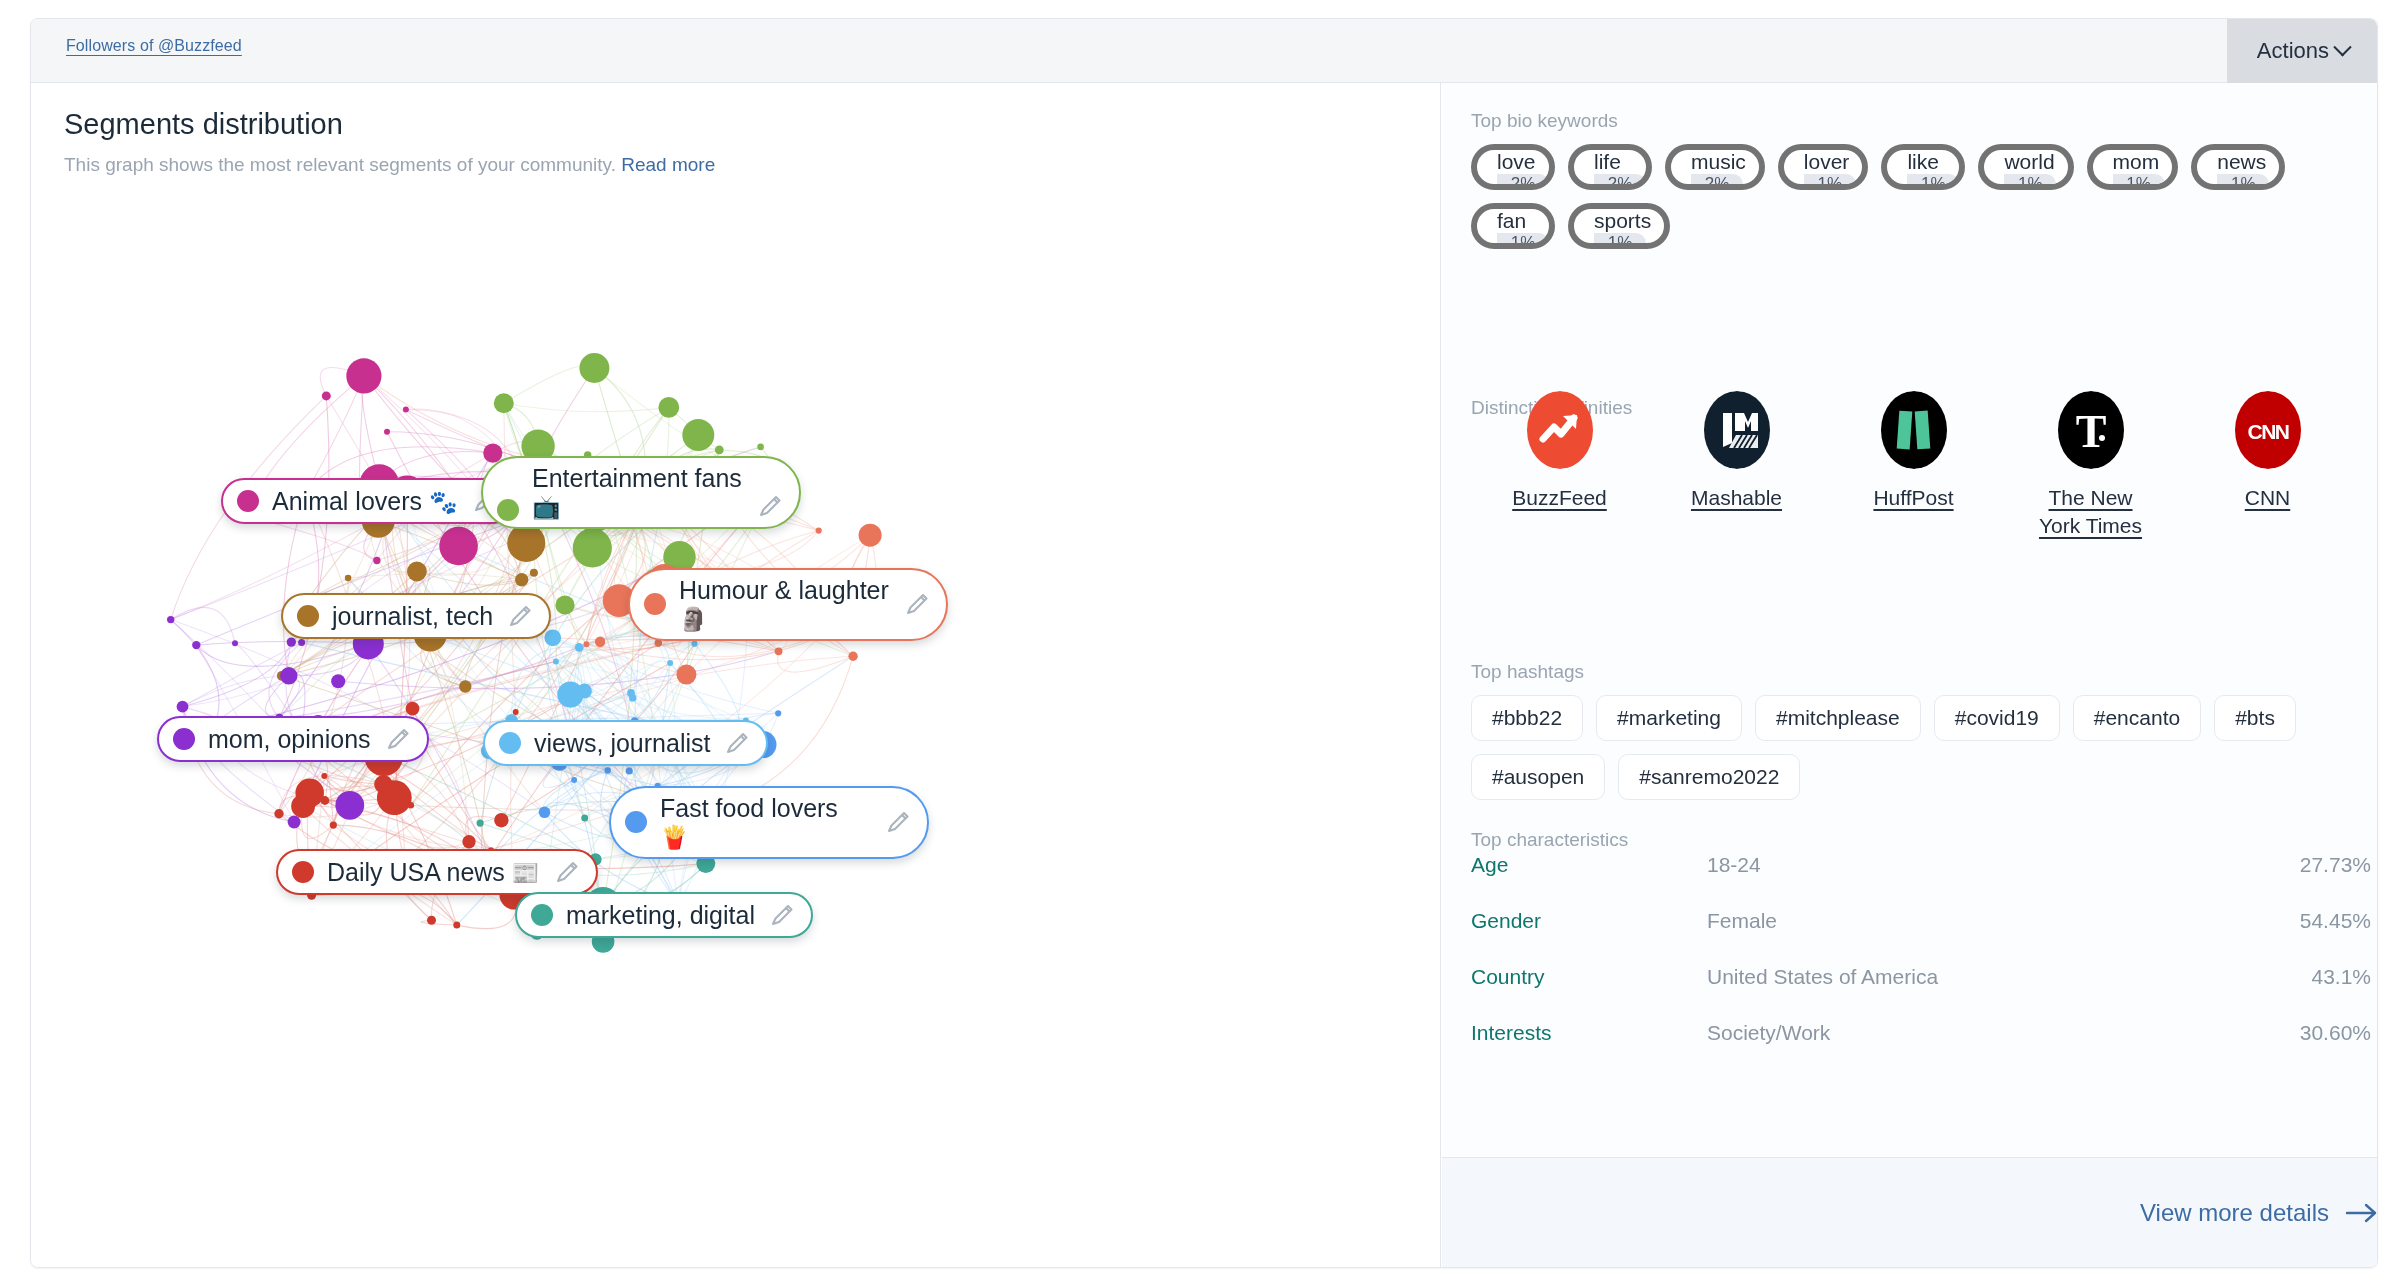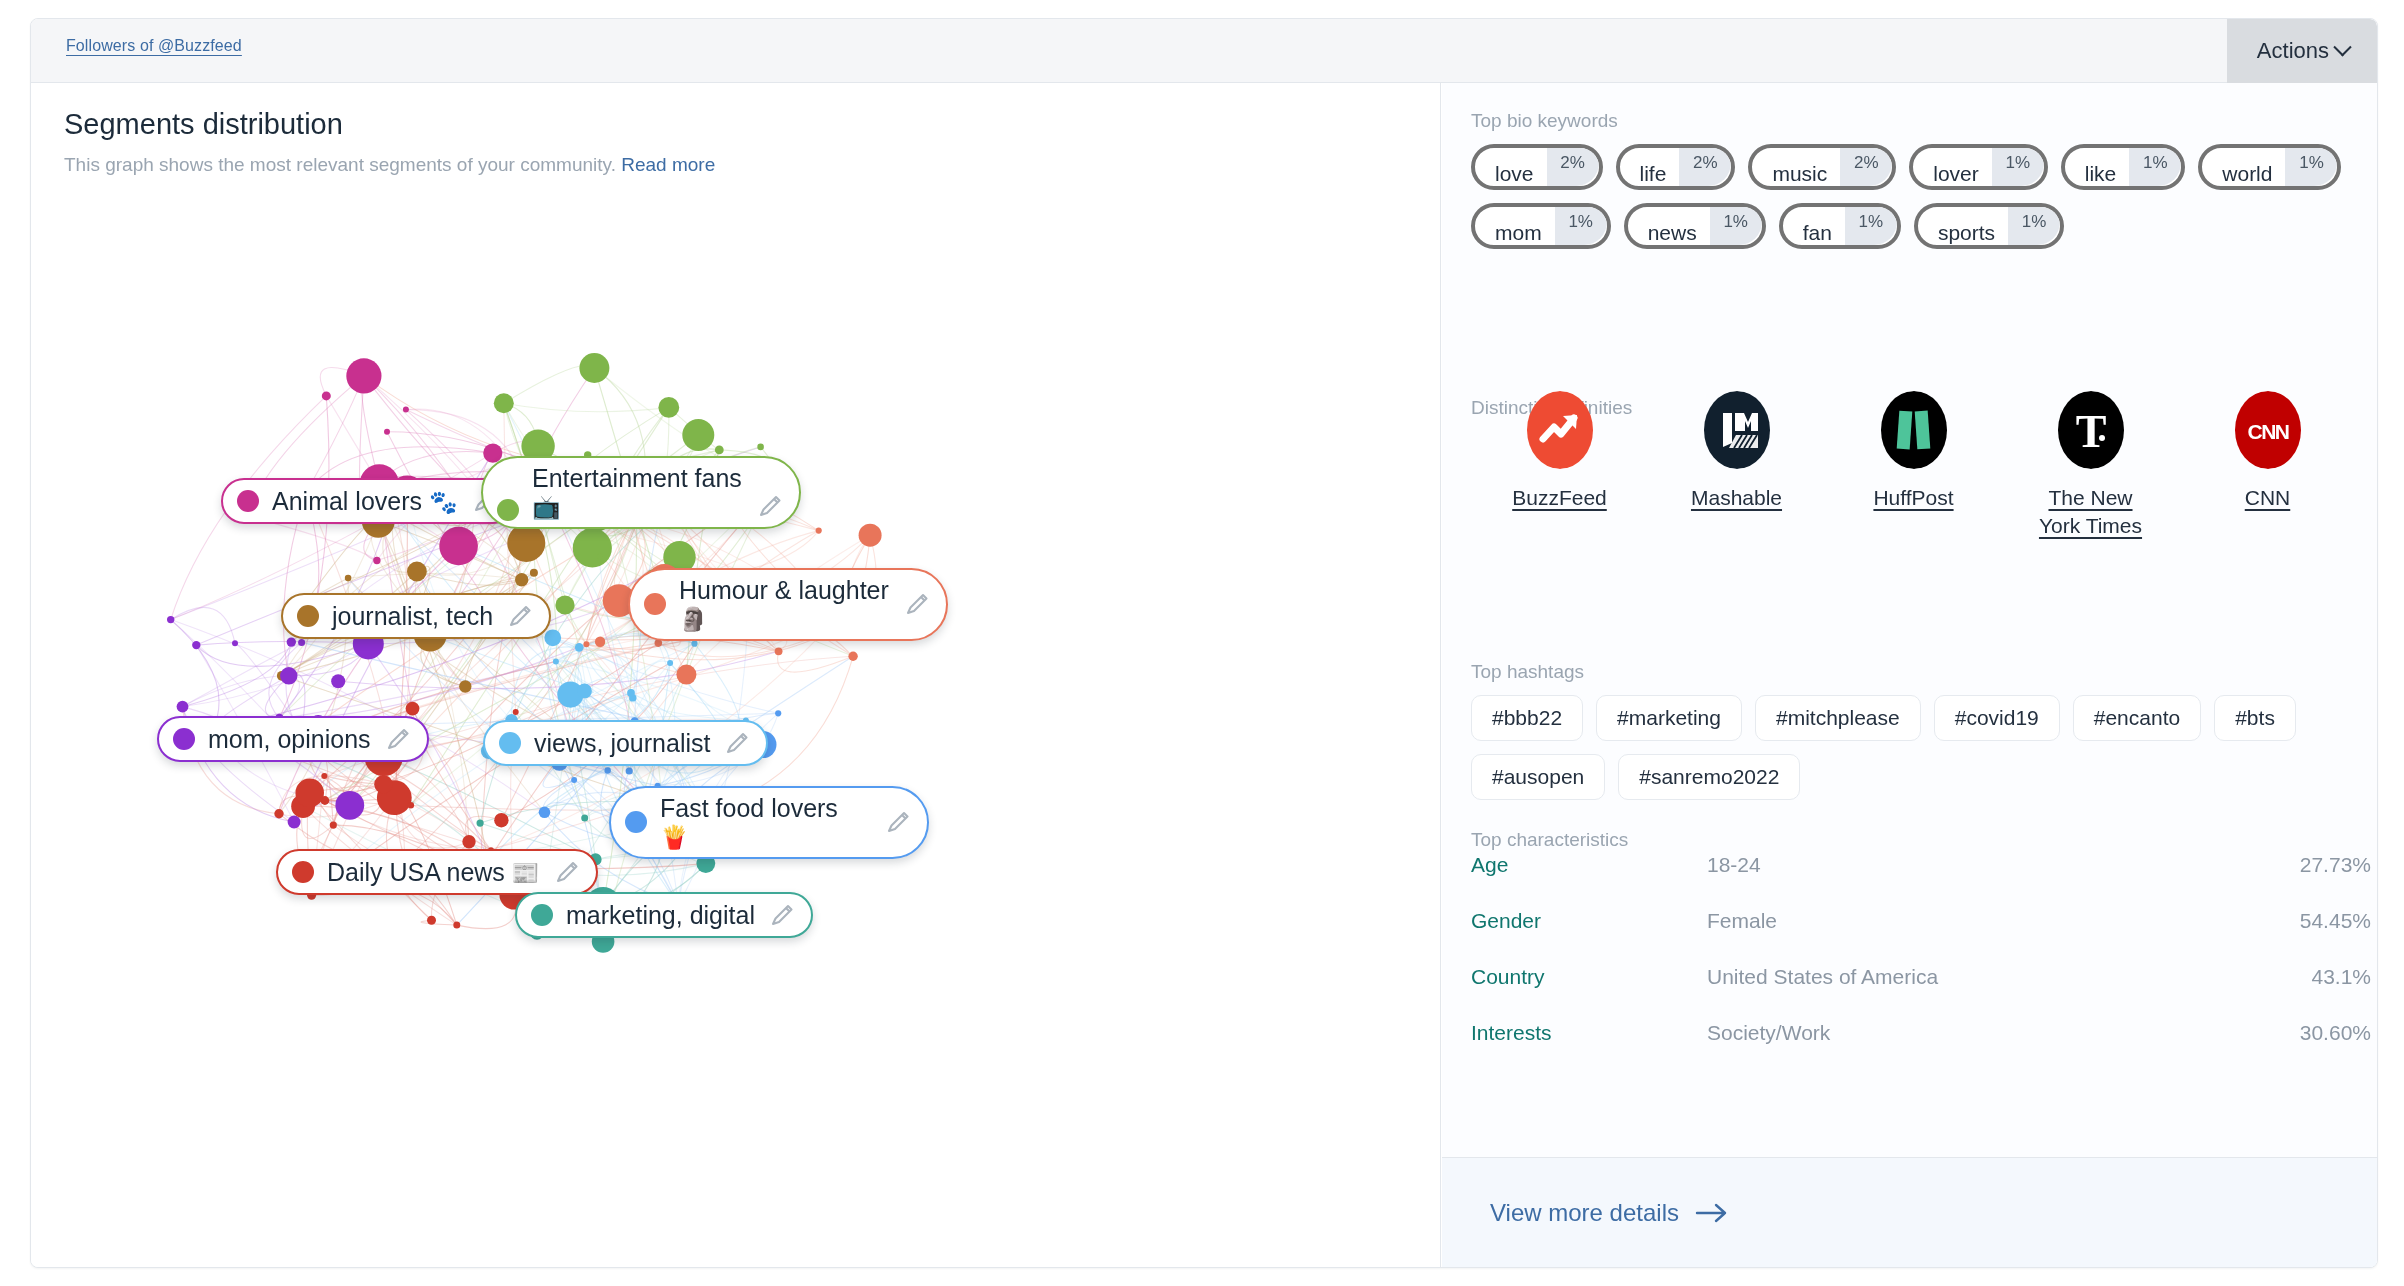--- a/index.html
+++ b/index.html
@@ -133,28 +133,29 @@
   .rlabel {
     position: absolute;
     font-size: 19px; color: #9aa5b1;
   }
   .chiprow {
     position: absolute;
     display: flex; flex-wrap: wrap; gap: 13px;
     width: 880px;
   }
   .kw {
-    display: inline-flex; align-items: flex-end;
+    display: inline-flex; align-items: flex-start;
     height: 46px;
-    border: 4px solid #737373;
+    border: 6px solid #737373;
     border-radius: 999px;
     background: #ffffff;
     padding-left: 20px;
     overflow: hidden;
     cursor: pointer;
+    flex-direction: column;
   }
   .kw .w { font-size: 21px; color: #24303f; padding-right: 13px; }
   .kw .p {
     display: inline-flex; align-items: center; justify-content: center;
     height: 46px; min-width: 52px;
     background: #e4e8ee;
     color: #4a5764;
     font-size: 17px;
     border-radius: 0 999px 999px 0;
     padding: 0 12px;
@@ -204,21 +205,21 @@
   .ckey { width: 236px; font-size: 21px; color: #0f766e; }
   .cval { flex: 1; font-size: 21px; color: #8b96a3; }
   .cpct { width: 120px; text-align: right; font-size: 21px; color: #8b96a3; }
 
   
   .rfooter {
     position: absolute; left: 1411px; bottom: 0;
     width: 937px; height: 110px;
     background: #f4f8fd;
     border-top: 1px solid #e3e7ec;
-    display: flex; align-items: center; justify-content: flex-start;
+    display: flex; align-items: center; justify-content: flex-end;
     gap: 16px;
     cursor: pointer;
     padding-left: 48px;
   }
   .rfooter .ftxt { font-size: 24px; color: #3d6ca4; }
   .arrow { width: 34px; height: 22px; }
 </style>
 </head>
 <body>
 

